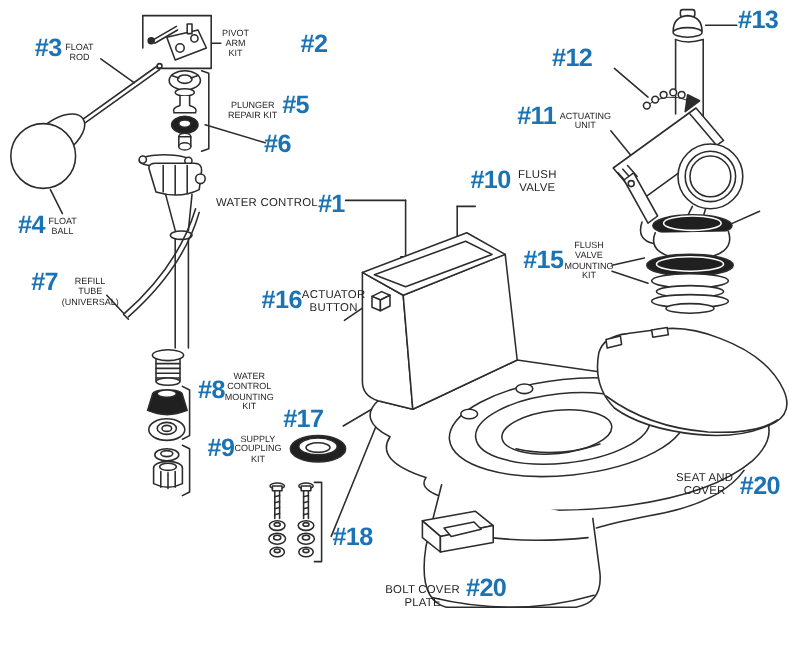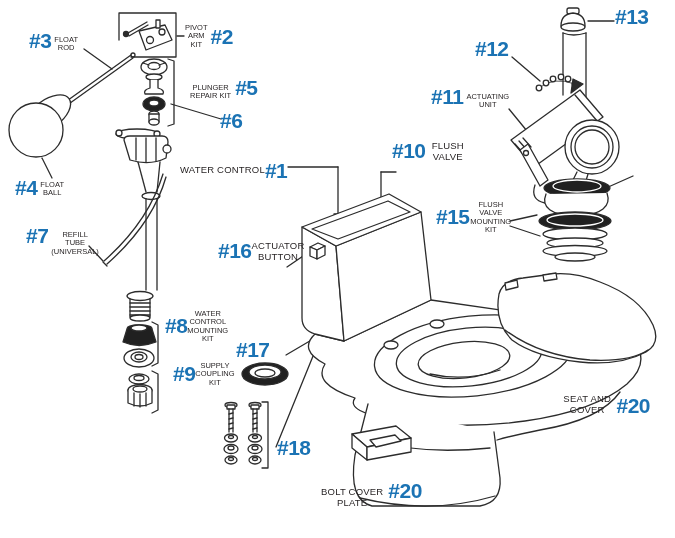--- a/index.html
+++ b/index.html
@@ -21,31 +21,31 @@
     color:var(--blue);letter-spacing:-0.5px;line-height:1;white-space:nowrap;
   }
   .cap{
     font-family:"Liberation Sans",sans-serif;color:var(--ink);
     white-space:pre-line;text-align:center;line-height:1.12;
   }
   .cap-sm{font-size:7.5px;}
   .cap-md{font-size:9.5px;letter-spacing:0.2px;}
   
   .c1{left:180px;top:160px;width:108px;}
-  .c2{left:185px;top:22px;}  .c2 .num{margin:4px 0 0 3px;}  .c2 .cap{margin-top:2px;}
+  .c2{left:185px;top:22px;gap:40px;}  .c2 .num{margin:4px 0 0 3px;}  .c2 .cap{margin-top:2px;}
   .c3{left:29px;top:30px;}   .c3 .cap{margin:6px 0 0 3px;}
   .c4{left:15px;top:177px;}  .c4 .cap{margin:4px 0 0 3px;}
   .c5{left:190px;top:77px;}  .c5 .cap{margin-top:7px;}  .c5 .num{margin-left:4px;}
   .c6{left:220px;top:110px;}
   .c7{left:26px;top:225px;}  .c7 .cap{margin:6px 0 0 3px;}
   .c8{left:165px;top:308px;width:62px;}  .c8 .cap{margin-top:2px;}
   .c9{left:173px;top:360px;width:50px;}  .c9 .cap{margin-top:2px;}
   .c10{left:392px;top:139px;width:78px;} .c10 .cap{margin-top:2px;}
   .c11{left:431px;top:86px;} .c11 .cap{margin:7px 0 0 3px;}
-  .c12{left:475px;top:38px;}
+  .c12{left:460px;top:38px;}
   .c13{left:615px;top:6px;}
   .c14{left:616px;top:128px;width:54px;} .c14 .cap{margin-top:2px;}
   .c15{left:436px;top:199px;width:76px;} .c15 .cap{margin-top:2px;}
   .c16{left:218px;top:238px;width:70px;} .c16 .cap{margin-top:3px;}
   .c17{left:236px;top:339px;}
   .c18{left:277px;top:437px;}
   .c19{left:558px;top:393px;width:92px;} .c19 .num{margin-top:2px;}
   .c20{left:321px;top:480px;} .c20 .cap{margin-top:7px;} .c20 .num{margin-left:5px;}
 </style>
 </head>

